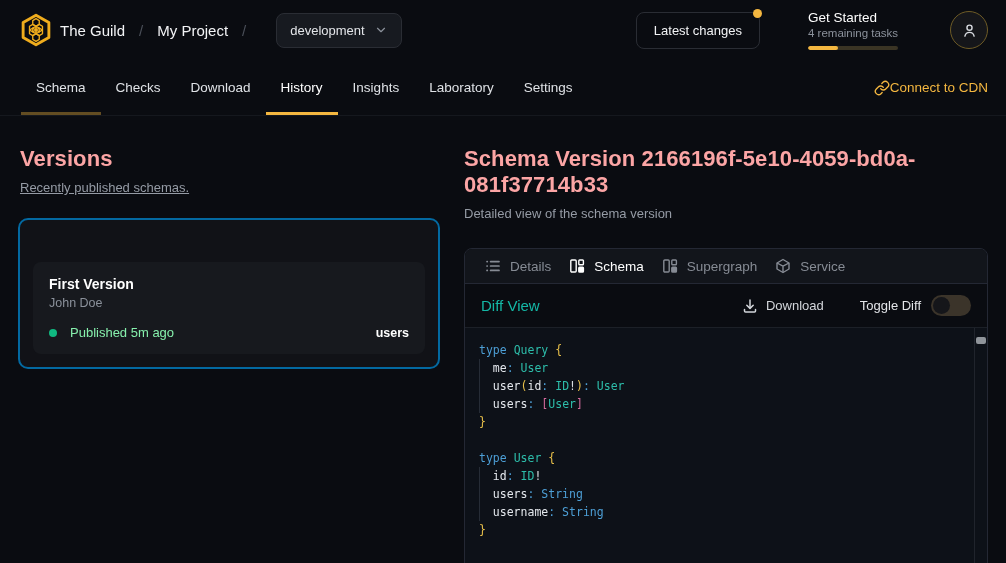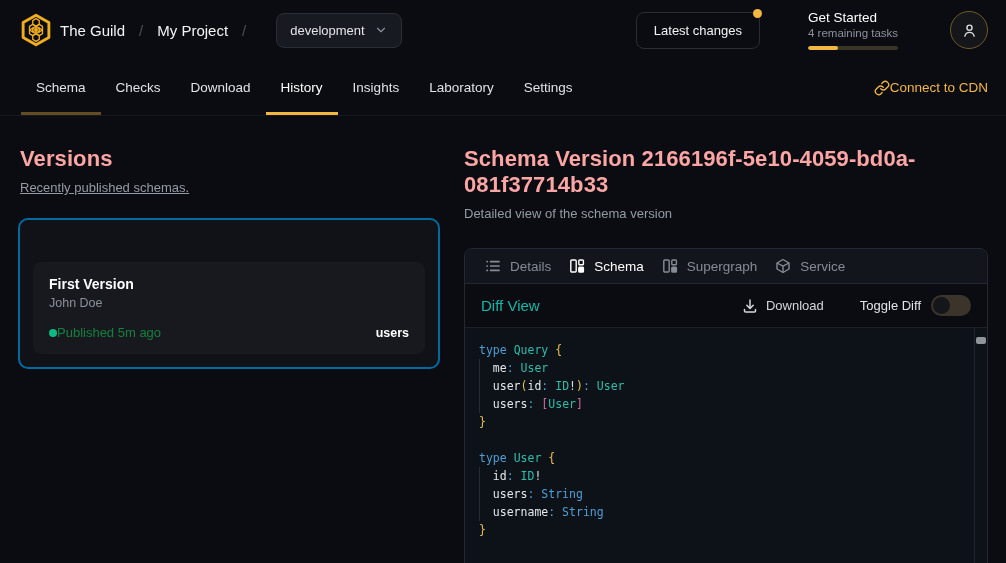--- a/index.html
+++ b/index.html
@@ -62,21 +62,21 @@
   .left-col .panel-sub { margin-left:2px;text-decoration:underline; }
   .versions-card {
     margin-top:23px; background:#111217; border:2px solid #0369a1; border-radius:10px;
     padding:42px 13px 13px;
   }
   .version-item { background:#17191e; border-radius:8px; padding:14px 16px; cursor:pointer; }
   .vi-name { font-size:14px; font-weight:600; color:#fff; }
   .vi-author { font-size:12.5px; color:#8b919b; margin-top:4px; }
   .vi-meta { display:flex; align-items:center; margin-top:15px; }
   .vi-dot { width:8px; height:8px; border-radius:50%; background:#10b981; flex-shrink:0; }
-  .vi-status { font-size:13px; color:#15803d; }
+  .vi-status { margin-left:13px; font-size:13px; color:#86efac; }
   .vi-service { margin-left:auto; font-size:12.5px; font-weight:700; color:#fff; }
 
   .right-col { flex:1; min-width:0; }
   .detail-container { margin-top:27px; border:1px solid #242834; border-radius:8px; height:480px; overflow:hidden; display:flex; flex-direction:column; }
   .detail-tabbar { height:35px; background:#12151b; border-bottom:1px solid #242834; display:flex; align-items:center; padding:0 20px; gap:18px; flex-shrink:0; }
   .detail-tab { display:flex; align-items:center; gap:9px; font-size:13.5px; color:#868b94; cursor:pointer; }
   .detail-tab.active { color:#fff; }
   .diff-row { height:44px; display:flex; align-items:center; padding:0 16px; border-bottom:1px solid #1c2027; flex-shrink:0; }
   .diff-title { font-size:15px; font-weight:400; color:#14b8a6; }
   .diff-actions { margin-left:auto; display:flex; align-items:center; }

